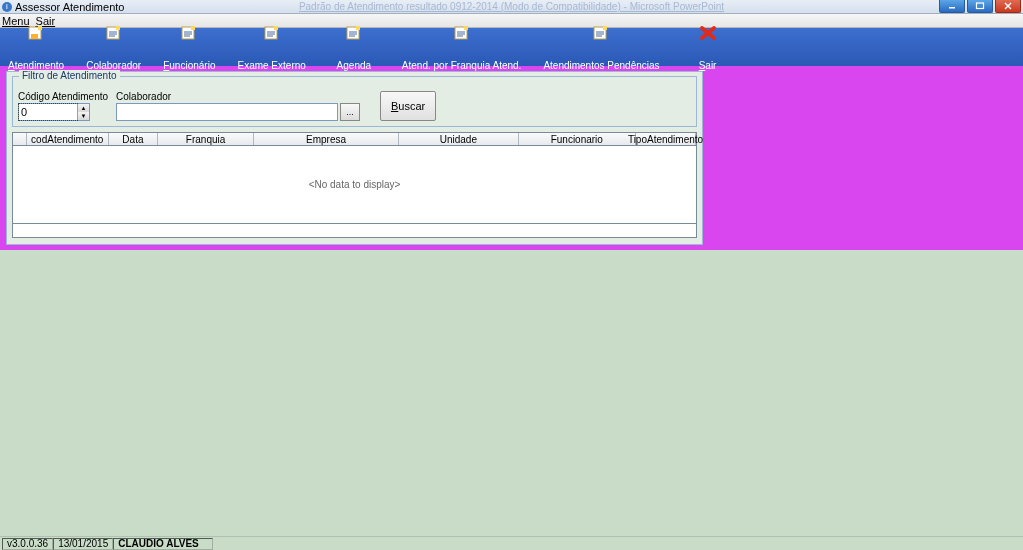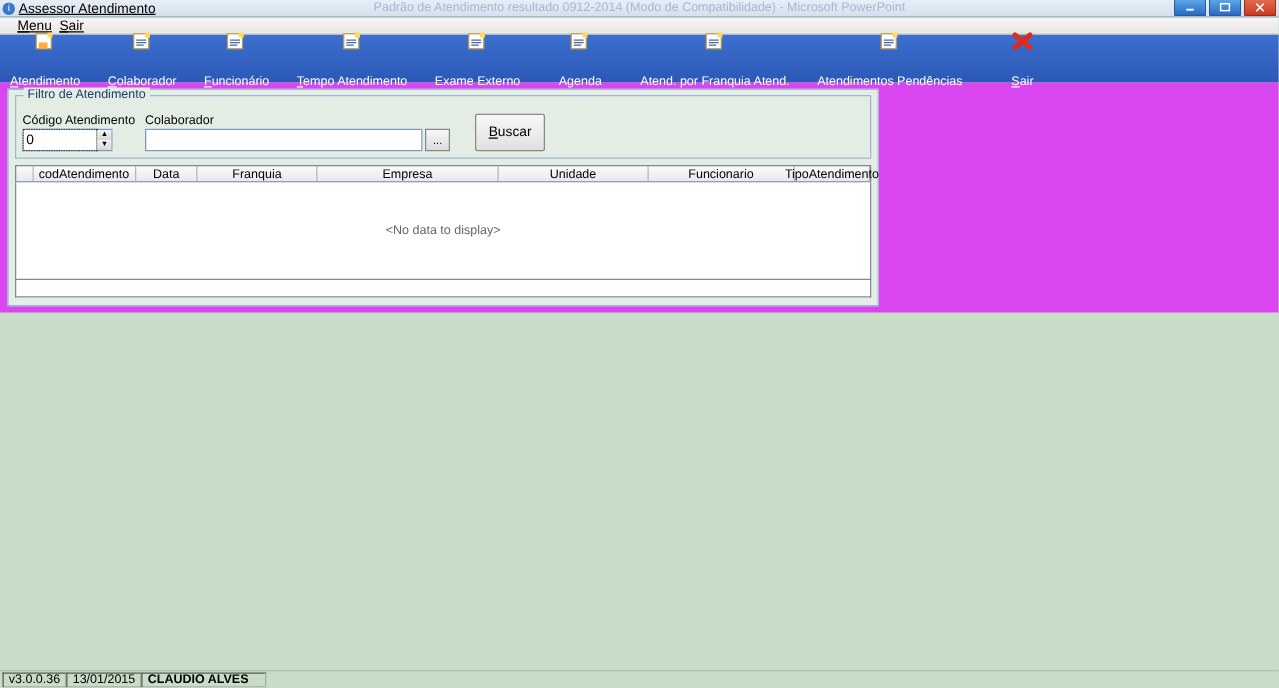--- a/index.html
+++ b/index.html
@@ -23,46 +23,47 @@
 }
 .titlebar .icon-info {
   width: 10px; height: 10px;
   border-radius: 50%;
   background: #3a78c8;
   color: #fff;
   font-size: 8px;
   display: flex; align-items: center; justify-content: center;
   margin-right: 3px;
 }
-.titlebar .title { font-size: 11px; color: #000; text-decoration: underline; }
+.titlebar .title { font-size: 11px; color: #000; }
 .titlebar .bg-text {
   position: absolute;
   left: 50%; transform: translateX(-50%);
   color: #a8b8d0; font-size: 10px;
   pointer-events: none;
+  text-decoration: underline;
 }
 .titlebar .window-controls {
   position: absolute; right: 2px; top: 0; display: flex; gap: 2px;
 }
 .win-btn {
   width: 26px; height: 13px;
   background: linear-gradient(#5aa6e6,#2a6ac0);
   border: 1px solid #2a5a9a; border-top: none;
   border-radius: 0 0 2px 2px;
   display: flex; align-items: center; justify-content: center;
 }
 .win-btn.close { background: linear-gradient(#e06a52,#c83a20); border-color:#a02a14;}
 .win-btn svg { width: 10px; height: 8px; }
 .menubar {
   background: linear-gradient(#f6f6f6, #e6e6e6);
   border-bottom: 1px solid #b8b8b8;
   height: 14px;
   display: flex;
   align-items: center;
-  padding: 0 14px;
+  padding: 0 2px;
   gap: 6px;
 }
 .menubar .menu-item { font-size: 11px; text-decoration: underline; cursor: default; }
 .menubar .menu-item:first-letter { text-decoration: underline; }
 .toolbar {
   background: linear-gradient(#3d6fcf, #2b58b5);
   height: 38px;
   display: flex;
   align-items: center;
   padding: 0 8px;
@@ -212,30 +213,20 @@
   </div>
   <div class="tool-item">
     <span class="ico">
       <svg width="20" height="18" viewBox="0 0 20 18">
           <rect x="3" y="3" width="12" height="12" fill="#fff" stroke="#b8a050"></rect>
           <rect x="12" y="2" width="4" height="4" fill="#ffd860"></rect>
           <path d="M5 8h8M5 10h8M5 12h6" stroke="#4a6aa0"></path>
         </svg>
     </span>
     <span class="lbl"><span class="u">F</span>uncionário</span>
-  </div>
-  <div class="tool-item">
-    <span class="ico">
-      <svg width="20" height="18" viewBox="0 0 20 18">
-          <rect x="3" y="3" width="12" height="12" fill="#fff" stroke="#b8a050"></rect>
-          <rect x="12" y="2" width="4" height="4" fill="#ffd860"></rect>
-          <path d="M5 8h8M5 10h8M5 12h6" stroke="#4a6aa0"></path>
-        </svg>
-    </span>
-    <span class="lbl"><span class="u">T</span>empo Atendimento</span>
   </div>
   <div class="tool-item">
     <span class="ico">
       <svg width="20" height="18" viewBox="0 0 20 18">
           <rect x="3" y="3" width="12" height="12" fill="#fff" stroke="#b8a050"></rect>
           <rect x="12" y="2" width="4" height="4" fill="#ffd860"></rect>
           <path d="M5 8h8M5 10h8M5 12h6" stroke="#4a6aa0"></path>
         </svg>
     </span>
     <span class="lbl">Exame Externo</span>

